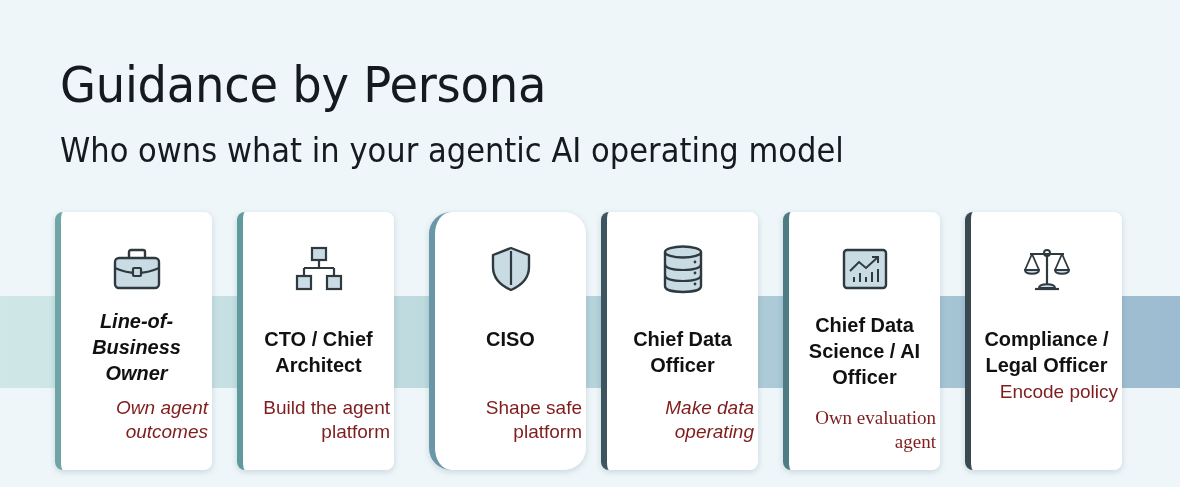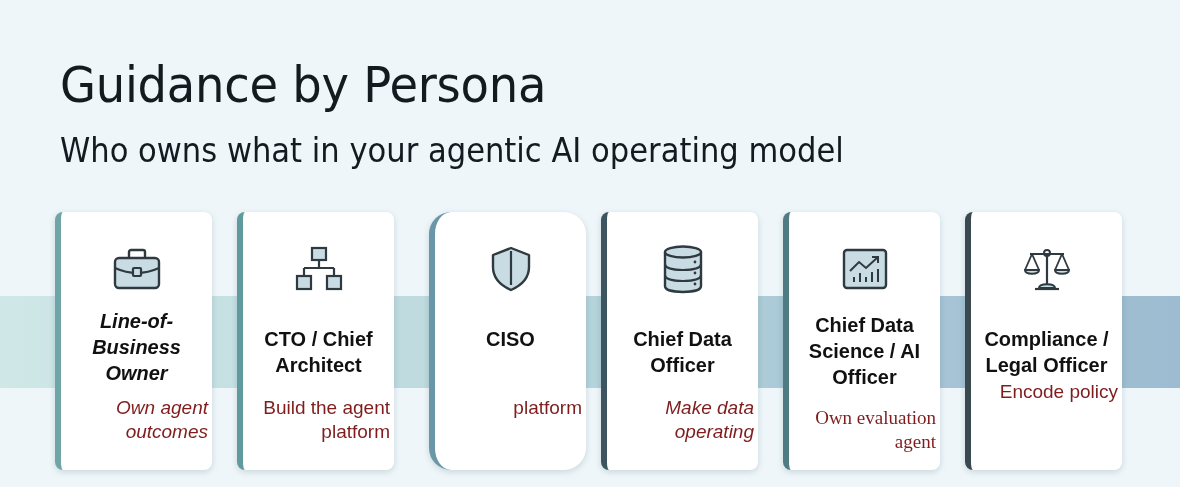--- a/index.html
+++ b/index.html
@@ -102,20 +102,21 @@
     <div class="icon">
       <svg width="44" height="48" viewBox="0 0 44 48">
         <path d="M22 3 L40 10 V22 C40 34 31 41 22 45 C13 41 4 34 4 22 V10 Z" fill="#c9dbe3" stroke="#2e3a40" stroke-width="2.4" stroke-linejoin="round"></path>
         <line x1="22" y1="6" x2="22" y2="40" stroke="#2e3a40" stroke-width="2.2"></line>
       </svg>
     </div>
     <div class="role" style="top:114px;">
       <div>CISO</div>
     </div>
     <div class="desc" style="top:184px;">
+      <div>Shape safe</div>
       <div>platform</div>
     </div>
   </div>
 
   <div class="card" style="left:546px; border-left-color:#3c5561;">
     <div class="icon">
       <svg width="44" height="50" viewBox="0 0 44 50">
         <path d="M4 8 V42 C4 46 12 48 22 48 C32 48 40 46 40 42 V8" fill="#c9dbe3" stroke="#2e3a40" stroke-width="2.4"></path>
         <ellipse cx="22" cy="8" rx="18" ry="5.5" fill="#c9dbe3" stroke="#2e3a40" stroke-width="2.4"></ellipse>
         <path d="M4 20 C4 24 12 26 22 26 C32 26 40 24 40 20" fill="none" stroke="#2e3a40" stroke-width="2.2"></path>

